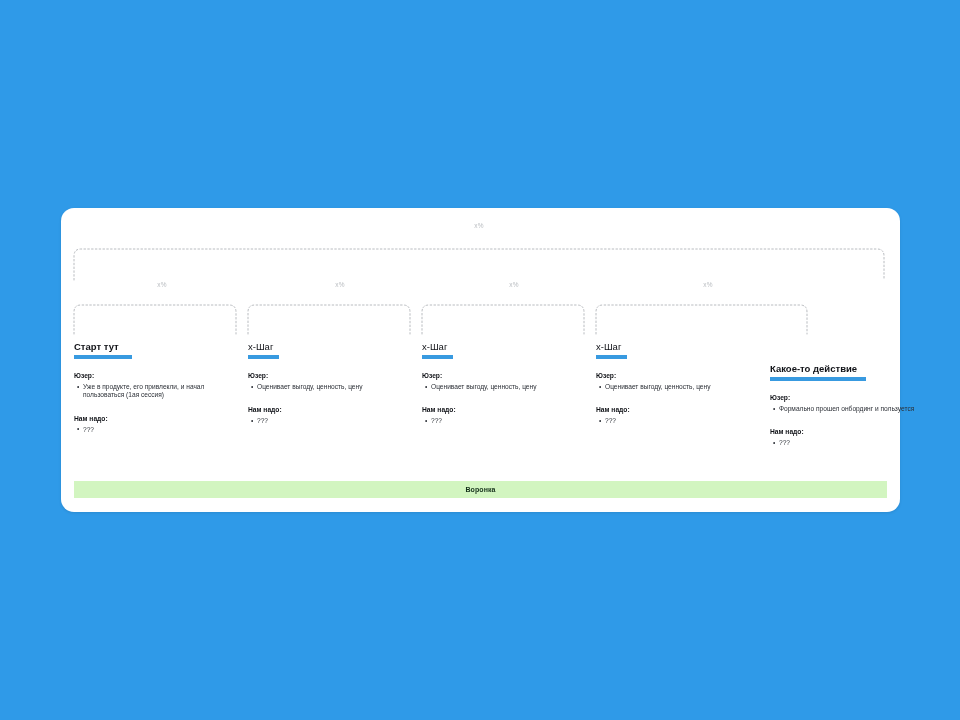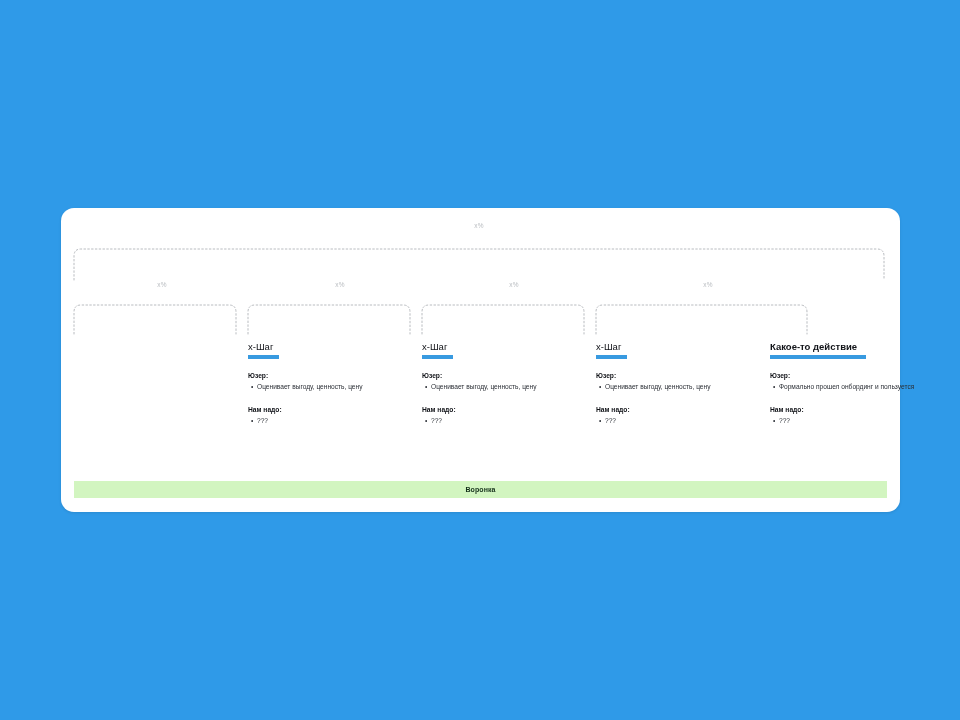--- a/index.html
+++ b/index.html
@@ -131,20 +131,32 @@
 
       <div class="pct" style="left:279px;top:73px;">x%</div>
 
       <div class="pct" style="left:453px;top:73px;">x%</div>
 
       <div class="pct" style="left:647px;top:73px;">x%</div>
     </div>
 
     <div class="cols">
 
+      <div class="col" style="left:0px;width:160px;">
+        <div class="col-title bold">Старт тут</div>
+        <div class="col-rule" style="width:58px;"></div>
+        <div class="sec-label">Юзер:</div>
+        <ul class="items">
+          <li>Уже в продукте, его привлекли, и начал пользоваться (1ая сессия)</li>
+        </ul>
+        <div class="sec-label second">Нам надо:</div>
+        <ul class="items">
+          <li>???</li>
+        </ul>
+      </div>
 
       <div class="col" style="left:174px;width:160px;">
         <div class="col-title">x-Шаг</div>
         <div class="col-rule" style="width:31px;"></div>
         <div class="sec-label">Юзер:</div>
         <ul class="items">
           <li>Оценивает выгоду, ценность, цену</li>
         </ul>
         <div class="sec-label second">Нам надо:</div>
         <ul class="items">
@@ -171,21 +183,21 @@
         <div class="sec-label">Юзер:</div>
         <ul class="items">
           <li>Оценивает выгоду, ценность, цену</li>
         </ul>
         <div class="sec-label second">Нам надо:</div>
         <ul class="items">
           <li>???</li>
         </ul>
       </div>
 
-      <div class="col" style="left:696px;width:150px;">
+      <div class="col" style="left:696px;width:150px;margin-top:22px;">
         <div class="col-title bold">Какое-то действие</div>
         <div class="col-rule" style="width:96px;"></div>
         <div class="sec-label">Юзер:</div>
         <ul class="items">
           <li>Формально прошел онбординг и пользуется</li>
         </ul>
         <div class="sec-label second">Нам надо:</div>
         <ul class="items">
           <li>???</li>
         </ul>

